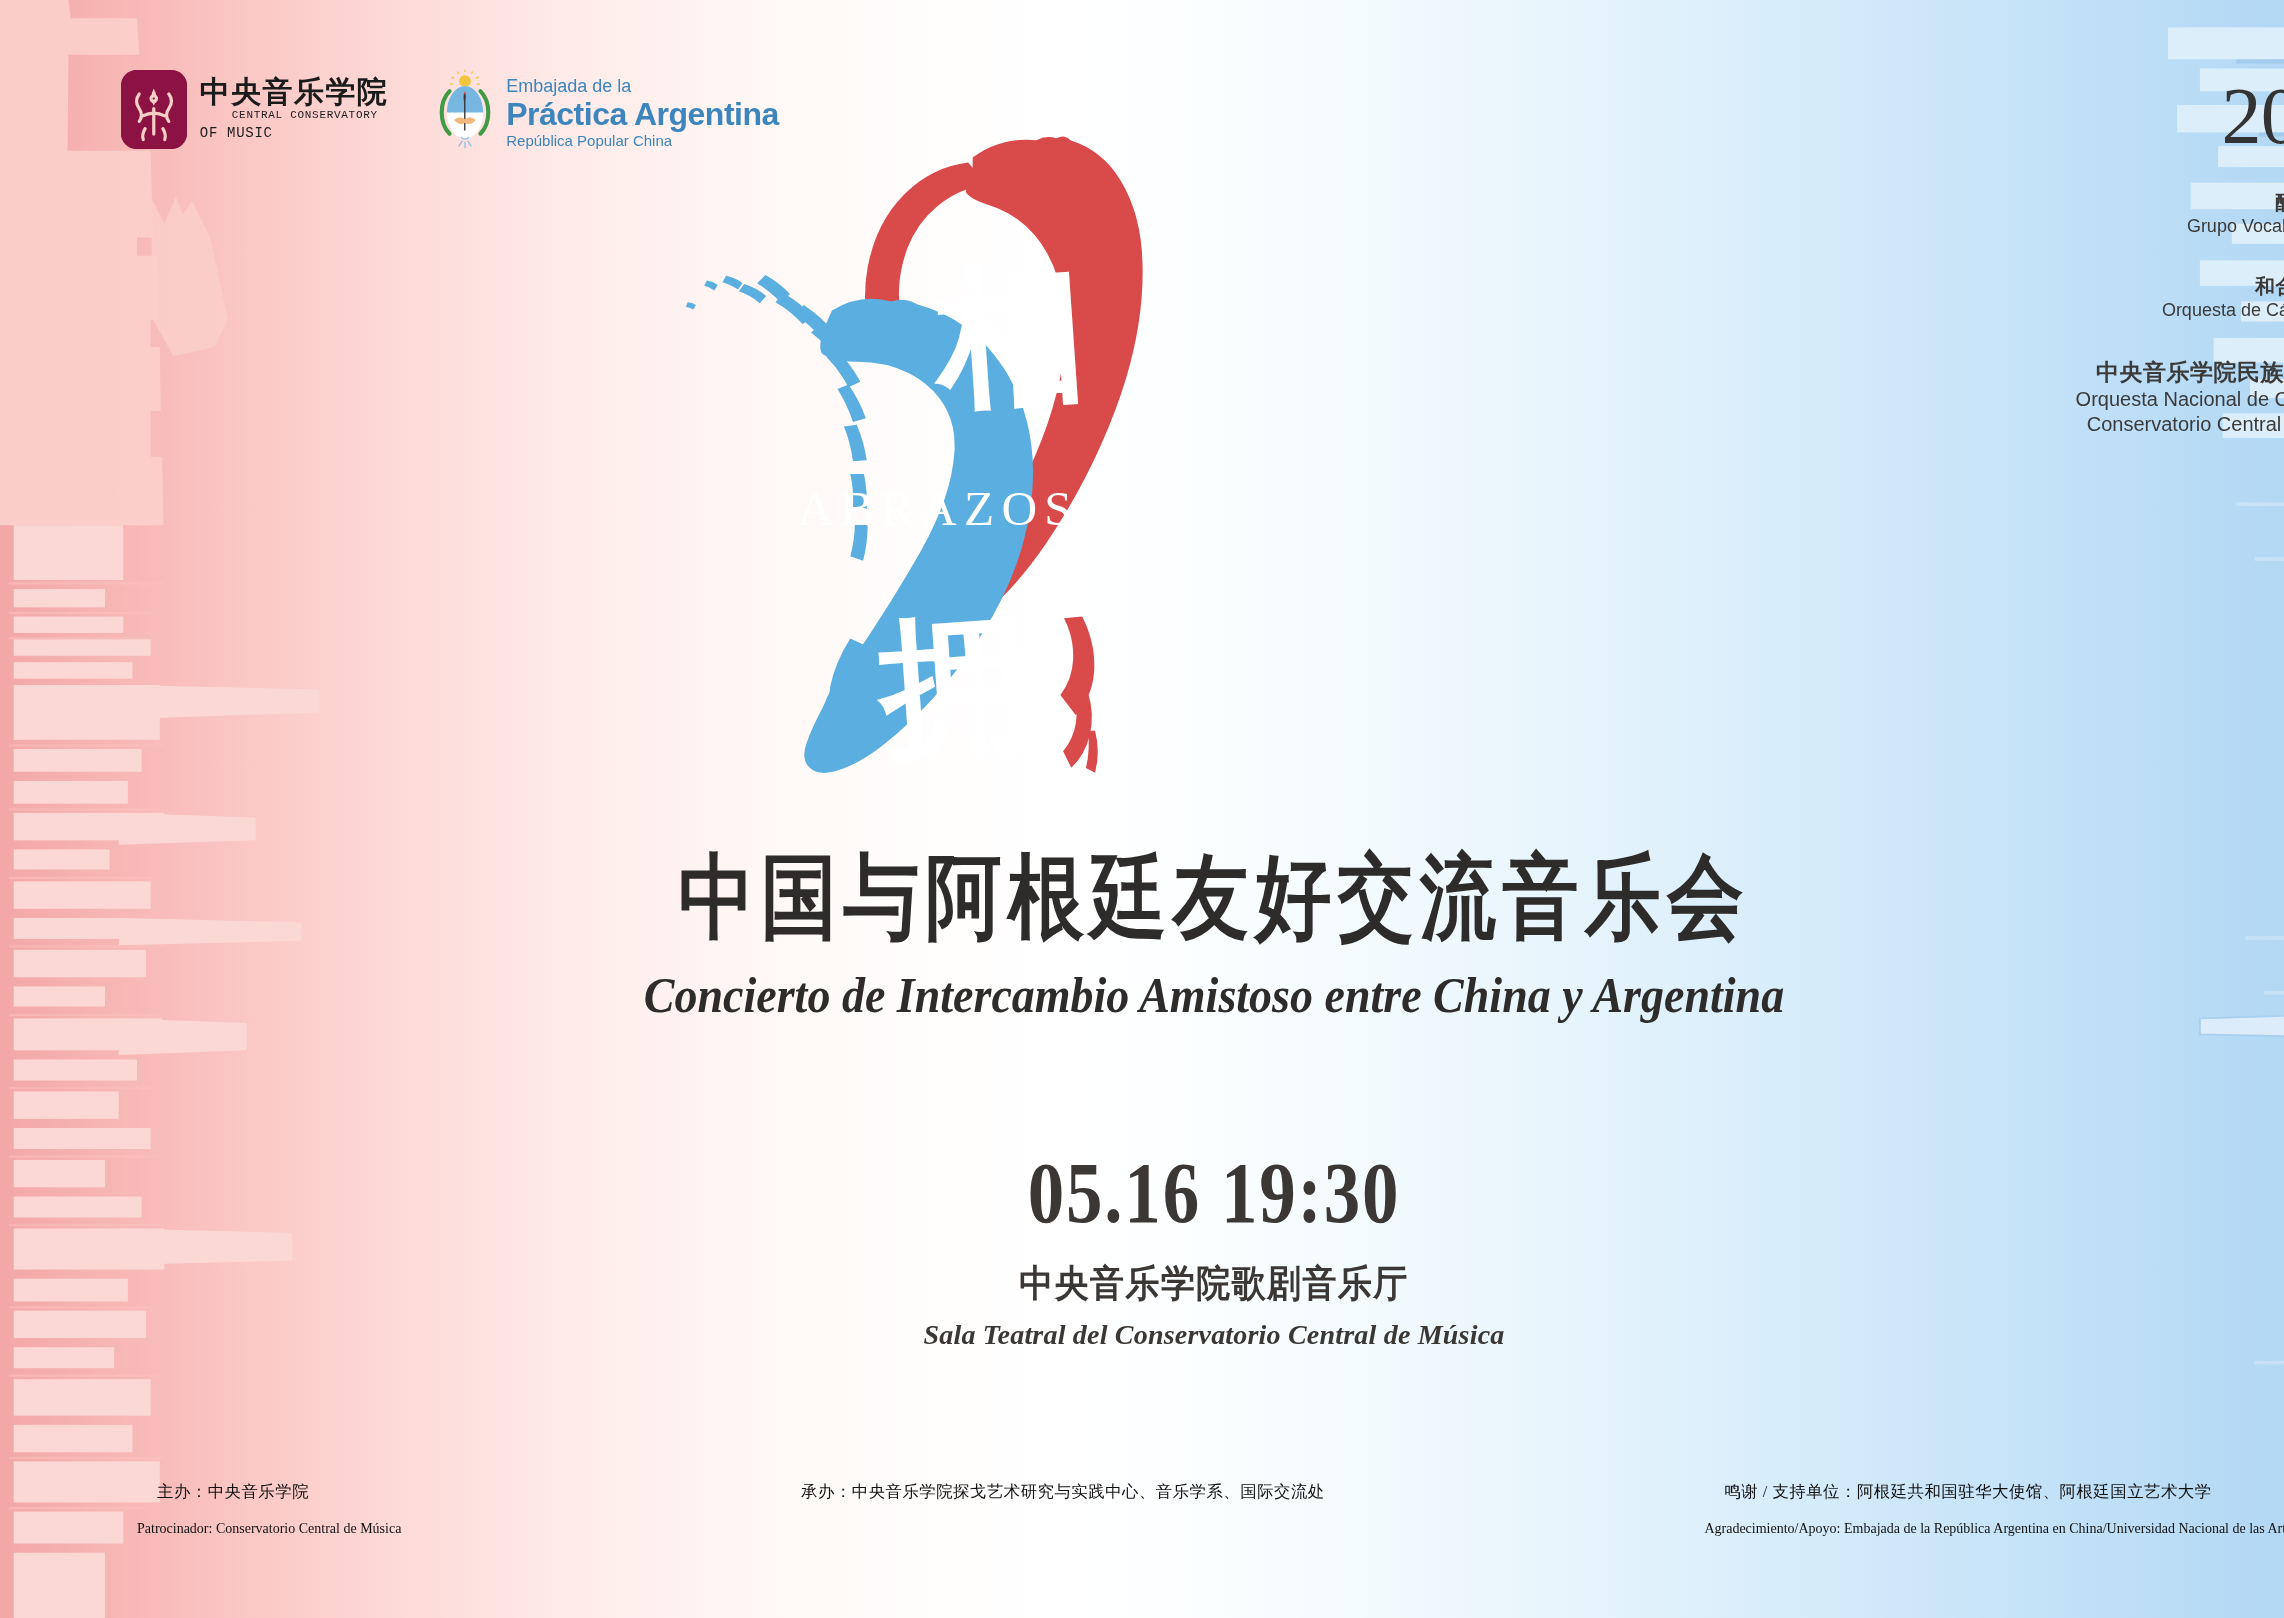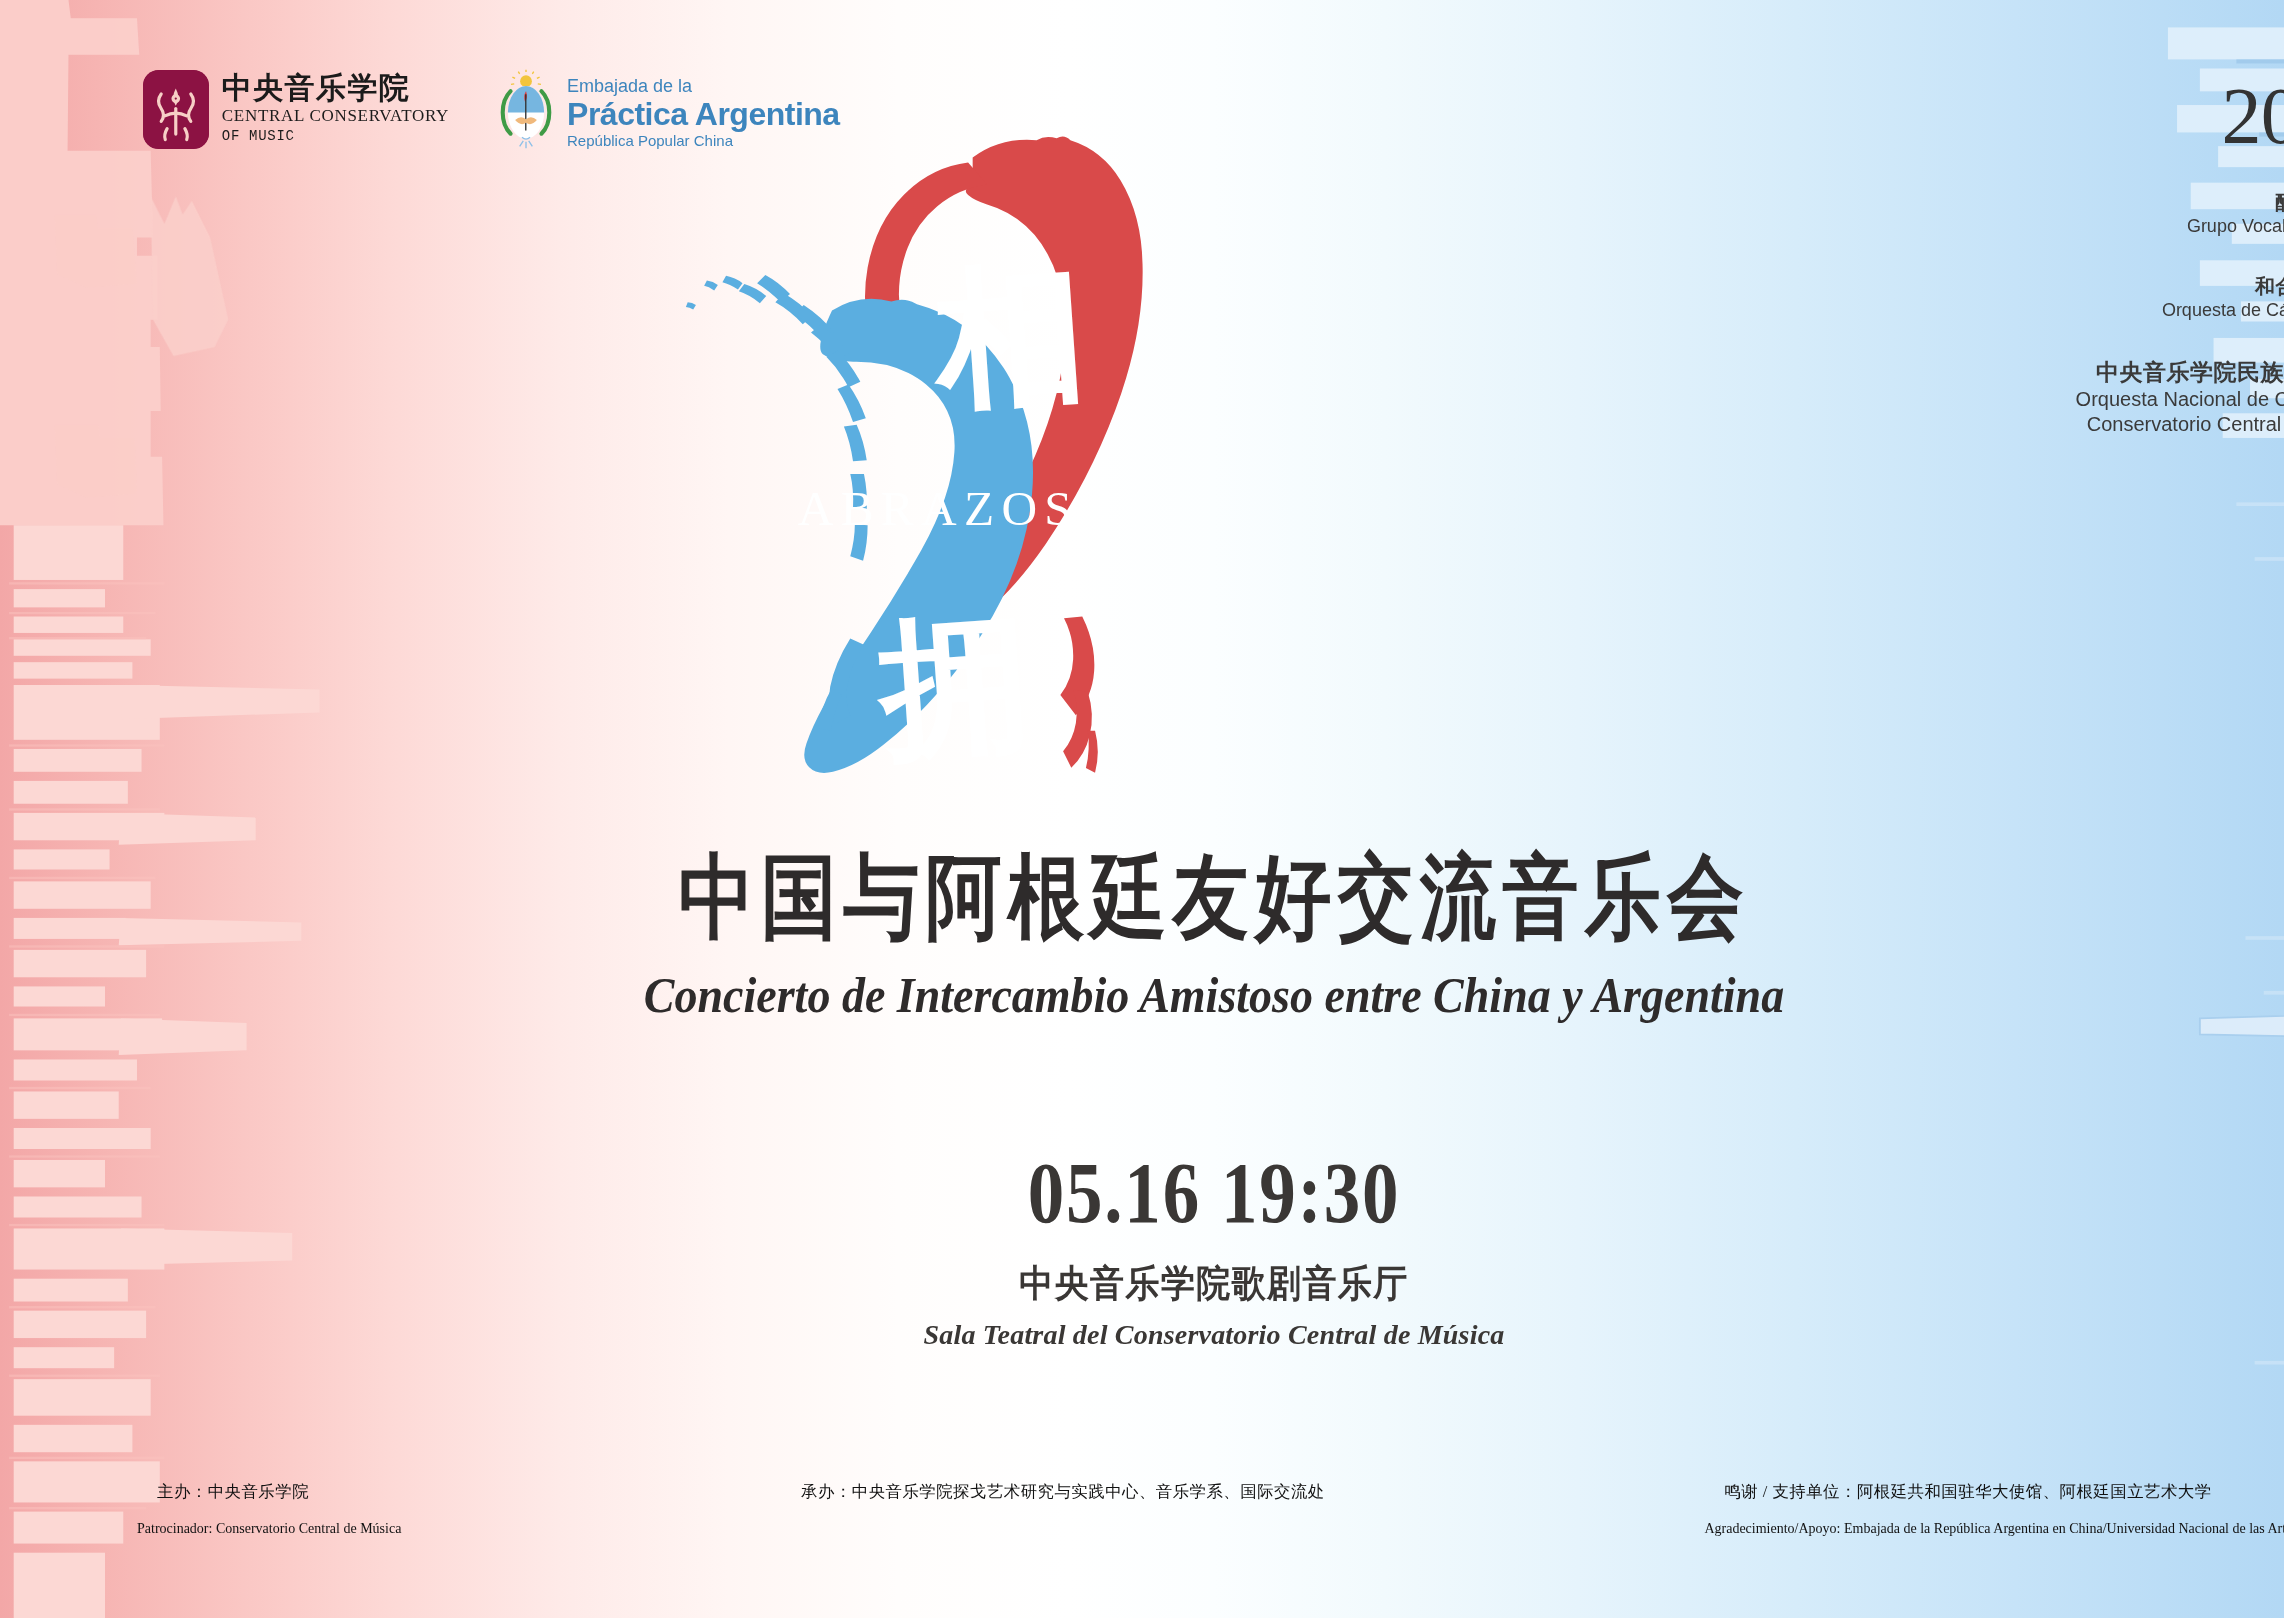--- a/index.html
+++ b/index.html
@@ -26,26 +26,26 @@
        #b6daf5 92%,
        #a9d2f2 100%);
   }
 
   
   .arch{position:absolute;top:0;bottom:0;pointer-events:none;}
   .arch.left{left:0;width:347px;}
   .arch.right{right:0;width:365px;}
 
   
-  #logos{position:absolute;left:143px;top:69px;display:flex;align-items:center;gap:48px;}
+  #logos{position:absolute;left:121px;top:69px;display:flex;align-items:center;gap:48px;}
   .logo-ccom{display:flex;align-items:center;gap:12.8px;}
   .ccom-mark{width:66px;height:79px;border-radius:15.5px;background:#8c1243;display:block;}
   .ccom-text{display:flex;flex-direction:column;gap:2.7px;}
   .ccom-cn{font-family:"Liberation Serif",serif;font-weight:700;font-size:30px;color:#1b1b1b;letter-spacing:1.4px;line-height:1;}
-  .ccom-en1{font-family:Liberation Serif, serif;font-size:17px;color:#1b1b1b;letter-spacing:0.7px;line-height:1.18;}
+  .ccom-en1{font-family:Liberation Mono, monospace;font-size:11px;color:#1b1b1b;letter-spacing:0.7px;line-height:1.18;margin-left:32px;}
   .ccom-en2{font-family:Liberation Mono, monospace;font-size:14px;color:#1b1b1b;letter-spacing:0.7px;line-height:1.18;}
 
   .logo-emb{display:flex;align-items:flex-end;gap:12px;}
   .emb-text{display:flex;flex-direction:column;color:#3d85bd;}
   .emb-l1{font-size:18px;line-height:1.12;}
   .emb-l2{font-size:32px;font-weight:700;line-height:1.1;letter-spacing:-0.5px;}
   .emb-l3{font-size:15px;line-height:1.15;}
 
   
   #topright{position:absolute;right:50px;top:78px;text-align:right;width:571px;}

